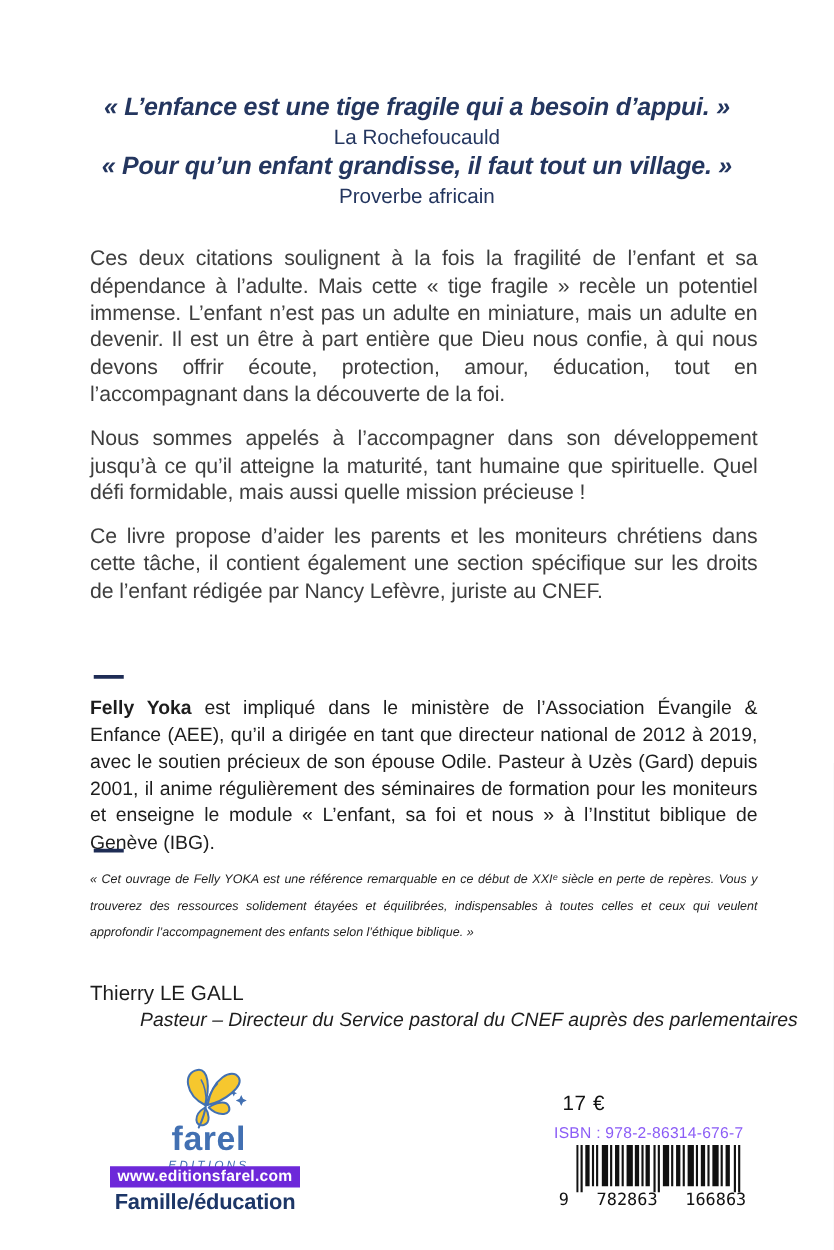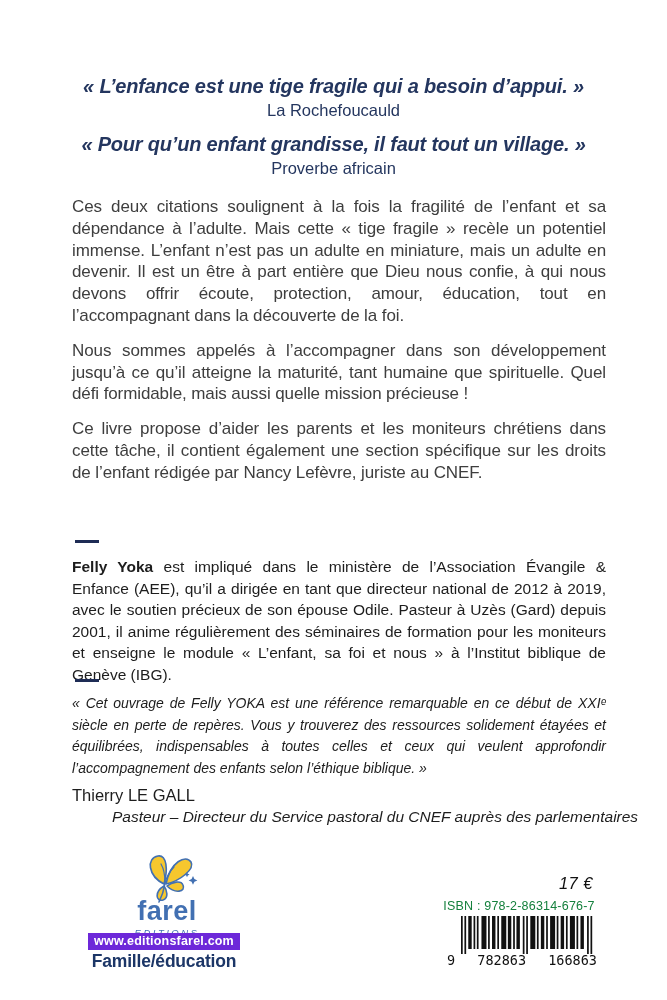--- a/index.html
+++ b/index.html
@@ -7,59 +7,59 @@
     position:relative; width:667px; height:1000px; margin:0 auto;
     background:#ffffff; overflow:hidden;
     font-family:"Liberation Sans", sans-serif;
     padding-left:32px;
     -webkit-font-smoothing:antialiased;
   }
   
   .quotes { position:absolute; top:74px; left:0; width:667px; text-align:center; color:#24365f; }
   .quote-line { font-size:20px; font-weight:bold; font-style:italic; letter-spacing:-0.2px; line-height:1.2; }
   .quote-attr { font-size:16.5px; font-weight:normal; line-height:1.2; margin-top:3px; }
-  .quote-block + .quote-block { margin-top:11px; }
+  .quote-block + .quote-block { margin-top:0; }
 
   
   .body-copy { position:absolute; top:196px; left:72px; width:534px; color:#3e3e3e; }
   .body-copy p { margin:0 0 13px 0; font-size:17px; line-height:21.8px; text-align:justify; letter-spacing:-0.1px; }
 
   
   .divider { position:absolute; left:75px; width:24px; height:3px; background:#1e2c55; }
   .divider-1 { top:540px; }
   .divider-2 { top:679px; }
 
   
   .bio { position:absolute; top:556px; left:72px; width:534px; color:#1d1d1d;
          font-size:15.5px; line-height:21.5px; text-align:justify; }
   .bio .bio-name { font-weight:bold; }
 
   
   .testimonial { position:absolute; top:693px; left:72px; width:534px; color:#1d1d1d;
-                 font-size:14px; line-height:21.7px; font-style:italic; text-align:justify; }
+                 font-size:10px; line-height:21.7px; font-style:italic; text-align:justify; }
   .endorser-name { position:absolute; top:786px; left:72px; width:534px; color:#1d1d1d;
                    font-size:16.5px; font-weight:normal; }
   .endorser-role { position:absolute; top:808px; left:72px; width:534px; color:#1d1d1d;
                    font-size:15.5px; font-style:italic;margin-left:40px; }
 
   
   .logo-block { position:absolute; top:850px; left:126px; width:82px; text-align:center; }
   .logo-butterfly { display:block; margin:0 auto -6px auto; }
   .logo-word { font-size:27px; font-weight:bold; color:#4270b2; letter-spacing:0.5px; line-height:1; margin-top:-12px; }
   .logo-sub { font-size:9.5px; font-style:italic; color:#4270b2; letter-spacing:2.5px; margin-top:2px; }
   .site-bar { position:absolute; top:933px; left:88px; width:152px; height:17px; background:#6d28d9;
               color:#ffffff; font-size:12.5px; font-weight:bold; text-align:center; line-height:17px; letter-spacing:0.2px; }
   .category { position:absolute; top:951px; left:64px; width:200px; text-align:center;
               color:#1c3667; font-size:17.5px; font-weight:bold; letter-spacing:-0.2px; }
 
   
-  .price { position:absolute; top:874px; left:450px; width:143px; text-align:right;
-           color:#111111; font-size:16.5px; letter-spacing:0.5px;font-style:italic; }
+  .price { position:absolute; top:874px; left:450px; width:143px; 
+           color:#111111; font-size:16.5px; letter-spacing:0.5px; }
   .isbn { position:absolute; top:899px; left:440px; width:158px; text-align:center;
-          color:#15803d; font-size:12.5px; letter-spacing:0.2px; }
+          color:#8b5cf6; font-size:12.5px; letter-spacing:0.2px; }
   .barcode { position:absolute; top:916px; left:447px; width:150px; }
   .barcode svg { display:block; margin-left:14px; width:132px; height:38px; }
   .barcode-digits { display:flex; justify-content:space-between; width:150px; margin-top:-2px;
                     font-family:"DejaVu Sans Mono", monospace; font-size:13.5px; color:#111111; }
 </style>
 </head>
 <body>
 
 <div class="page">
 

